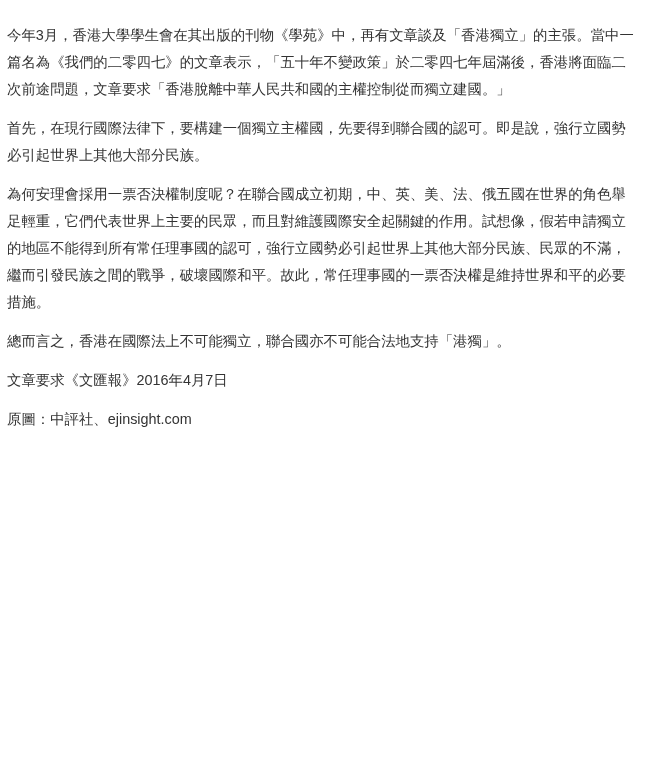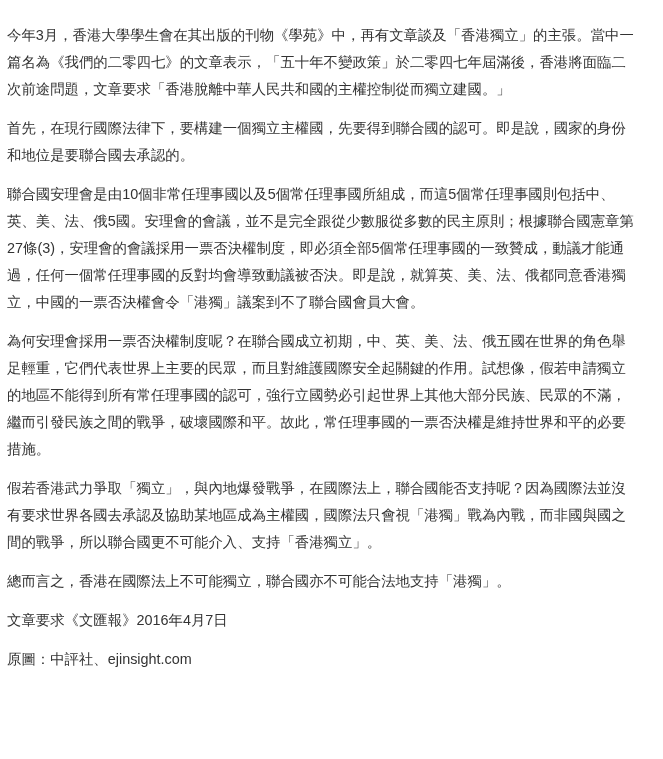--- a/index.html
+++ b/index.html
@@ -25,20 +25,18 @@
   }
   .article p {
     margin: 0 18px 12px 0;
   }
 </style>
 </head>
 <body>
 
 <div class="article">
   <p>今年3月，香港大學學生會在其出版的刊物《學苑》中，再有文章談及「香港獨立」的主張。當中一篇名為《我們的二零四七》的文章表示，「五十年不變政策」於二零四七年屆滿後，香港將面臨二次前途問題，文章要求「香港脫離中華人民共和國的主權控制從而獨立建國。」</p>
-  <p>首先，在現行國際法律下，要構建一個獨立主權國，先要得到聯合國的認可。即是說，國家的身份和地位是要聯合國去承認的。</p>
-  <p>聯合國安理會是由10個非常任理事國以及5個常任理事國所組成，而這5個常任理事國則包括中、英、美、法、俄5國。安理會的會議，並不是完全跟從少數服從多數的民主原則；根據聯合國憲章第27條(3)，安理會的會議採用一票否決權制度，即必須全部5個常任理事國的一致贊成，動議才能通過，任何一個常任理事國的反對均會導致動議被否決。即是說，就算英、美、法、俄都同意香港獨立，中國的一票否決權會令「港獨」議案到不了聯合國會員大會。</p>
+  <p>首先，在現行國際法律下，要構建一個獨立主權國，先要得到聯合國的認可。即是說，強行立國勢必引起世界上其他大部分民族。</p>
   <p>為何安理會採用一票否決權制度呢？在聯合國成立初期，中、英、美、法、俄五國在世界的角色舉足輕重，它們代表世界上主要的民眾，而且對維護國際安全起關鍵的作用。試想像，假若申請獨立的地區不能得到所有常任理事國的認可，強行立國勢必引起世界上其他大部分民族、民眾的不滿，繼而引發民族之間的戰爭，破壞國際和平。故此，常任理事國的一票否決權是維持世界和平的必要措施。</p>
-  <p>假若香港武力爭取「獨立」，與內地爆發戰爭，在國際法上，聯合國能否支持呢？因為國際法並沒有要求世界各國去承認及協助某地區成為主權國，國際法只會視「港獨」戰為內戰，而非國與國之間的戰爭，所以聯合國更不可能介入、支持「香港獨立」。</p>
   <p>總而言之，香港在國際法上不可能獨立，聯合國亦不可能合法地支持「港獨」。</p>
   <p>文章要求《文匯報》2016年4月7日</p>
   <p>原圖：中評社、ejinsight.com</p>
 </div>
 
 </body></html>

